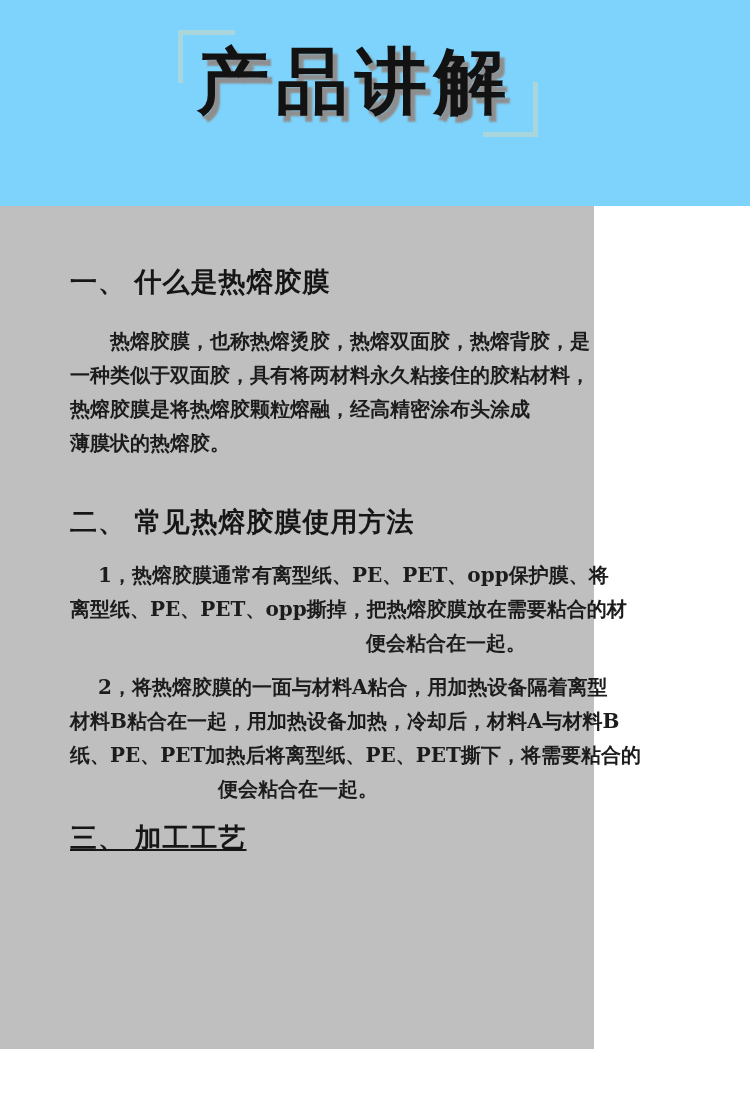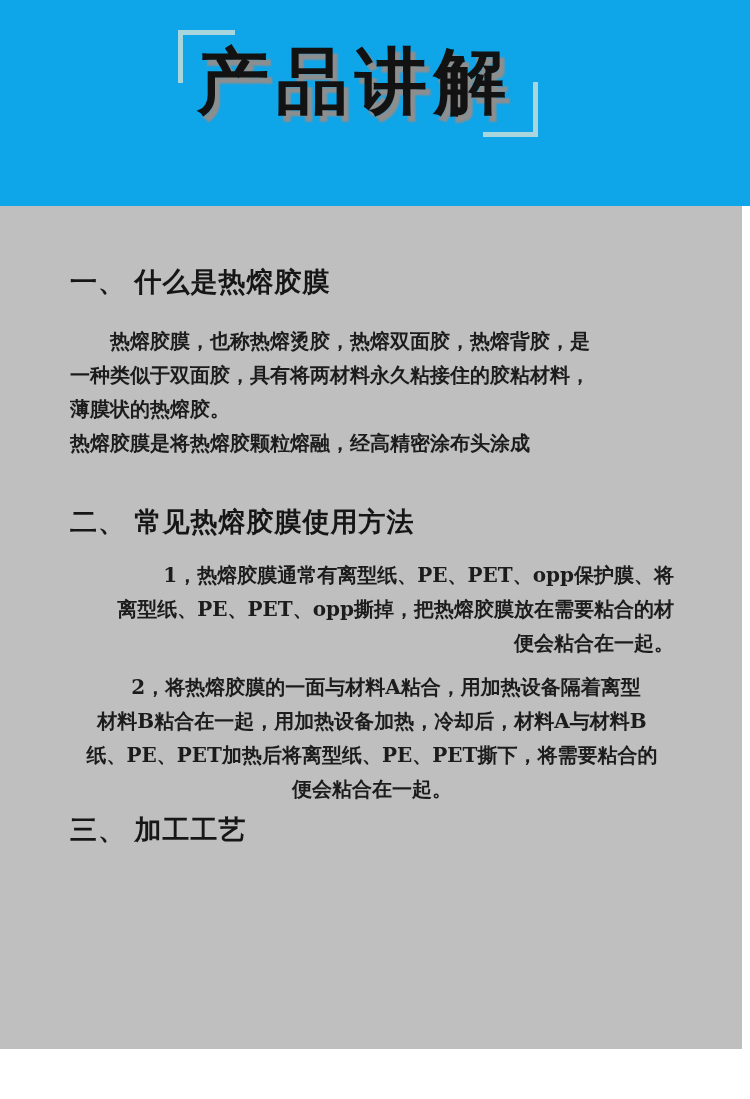--- a/index.html
+++ b/index.html
@@ -10,21 +10,21 @@
     position: relative;
     overflow: hidden;
     font-family: "Liberation Sans", sans-serif;
   }
 
   
   .hero {
     position: relative;
     width: 750px;
     height: 206px;
-    background: #0ea5e9;
+    background: #7dd3fc;
   }
   .bracket-tl {
     position: absolute;
     left: 178px; top: 30px;
     width: 52px; height: 48px;
     border-top: 5px solid #a9d5dd;
     border-left: 5px solid #a9d5dd;
   }
   .bracket-br {
     position: absolute;
@@ -42,37 +42,37 @@
     color: #121212;
     text-shadow: 5px 6px 2px #8e8e8e;
     font-family: "Liberation Sans", sans-serif;
     white-space: nowrap;
   }
 
   
   .panel {
     position: absolute;
     top: 206px; left: 0;
-    width: 742px; height: 843px;
+    width: 594px; height: 843px;
     background: #bfbfbf;
     box-sizing: border-box;
     padding: 60px 68px 0 70px;
     color: #1c1c1c;
   }
   .section-heading {
     margin: 0;
     font-size: 27px;
     line-height: 32px;
     font-weight: bold;
     color: #161616;
     font-family: "Liberation Sans", sans-serif;
     letter-spacing: 1px;
   }
   .heading-2 { margin-top: 46px; }
-  .heading-3 { margin-top: 8px; }
+  .heading-3 { margin-top: 16px; text-decoration: underline; }
 
   .para {
     margin: 0;
     font-family: "DejaVu Serif", "Liberation Serif", serif;
     font-weight: bold;
     font-size: 20px;
     line-height: 34px;
     color: #1c1c1c;
   }
   .para-1 { margin-top: 26px; }
@@ -99,22 +99,22 @@
   <div class="hero-title">产品讲解</div>
   <div class="bracket-br"></div>
 </div>
 
 <div class="panel">
 
   <h2 class="section-heading heading-1">一、 什么是热熔胶膜</h2>
   <div class="para para-1">
     <div class="line indent">热熔胶膜，也称热熔烫胶，热熔双面胶，热熔背胶，是</div>
     <div class="line">一种类似于双面胶，具有将两材料永久粘接住的胶粘材料，</div>
+    <div class="line">热熔胶膜是将热熔胶颗粒熔融，经高精密涂布头涂成</div>
     <div class="line">薄膜状的热熔胶。</div>
-    <div class="line">热熔胶膜是将热熔胶颗粒熔融，经高精密涂布头涂成</div>
   </div>
 
   <h2 class="section-heading heading-2">二、 常见热熔胶膜使用方法</h2>
   <div class="para para-2">
     <div class="line indent-num">1，热熔胶膜通常有离型纸、PE、PET、opp保护膜、将</div>
     <div class="line">离型纸、PE、PET、opp撕掉，把热熔胶膜放在需要粘合的材</div>
     <div class="line">便会粘合在一起。</div>
   </div>
   <div class="para para-3">
     <div class="line indent-num">2，将热熔胶膜的一面与材料A粘合，用加热设备隔着离型</div>

